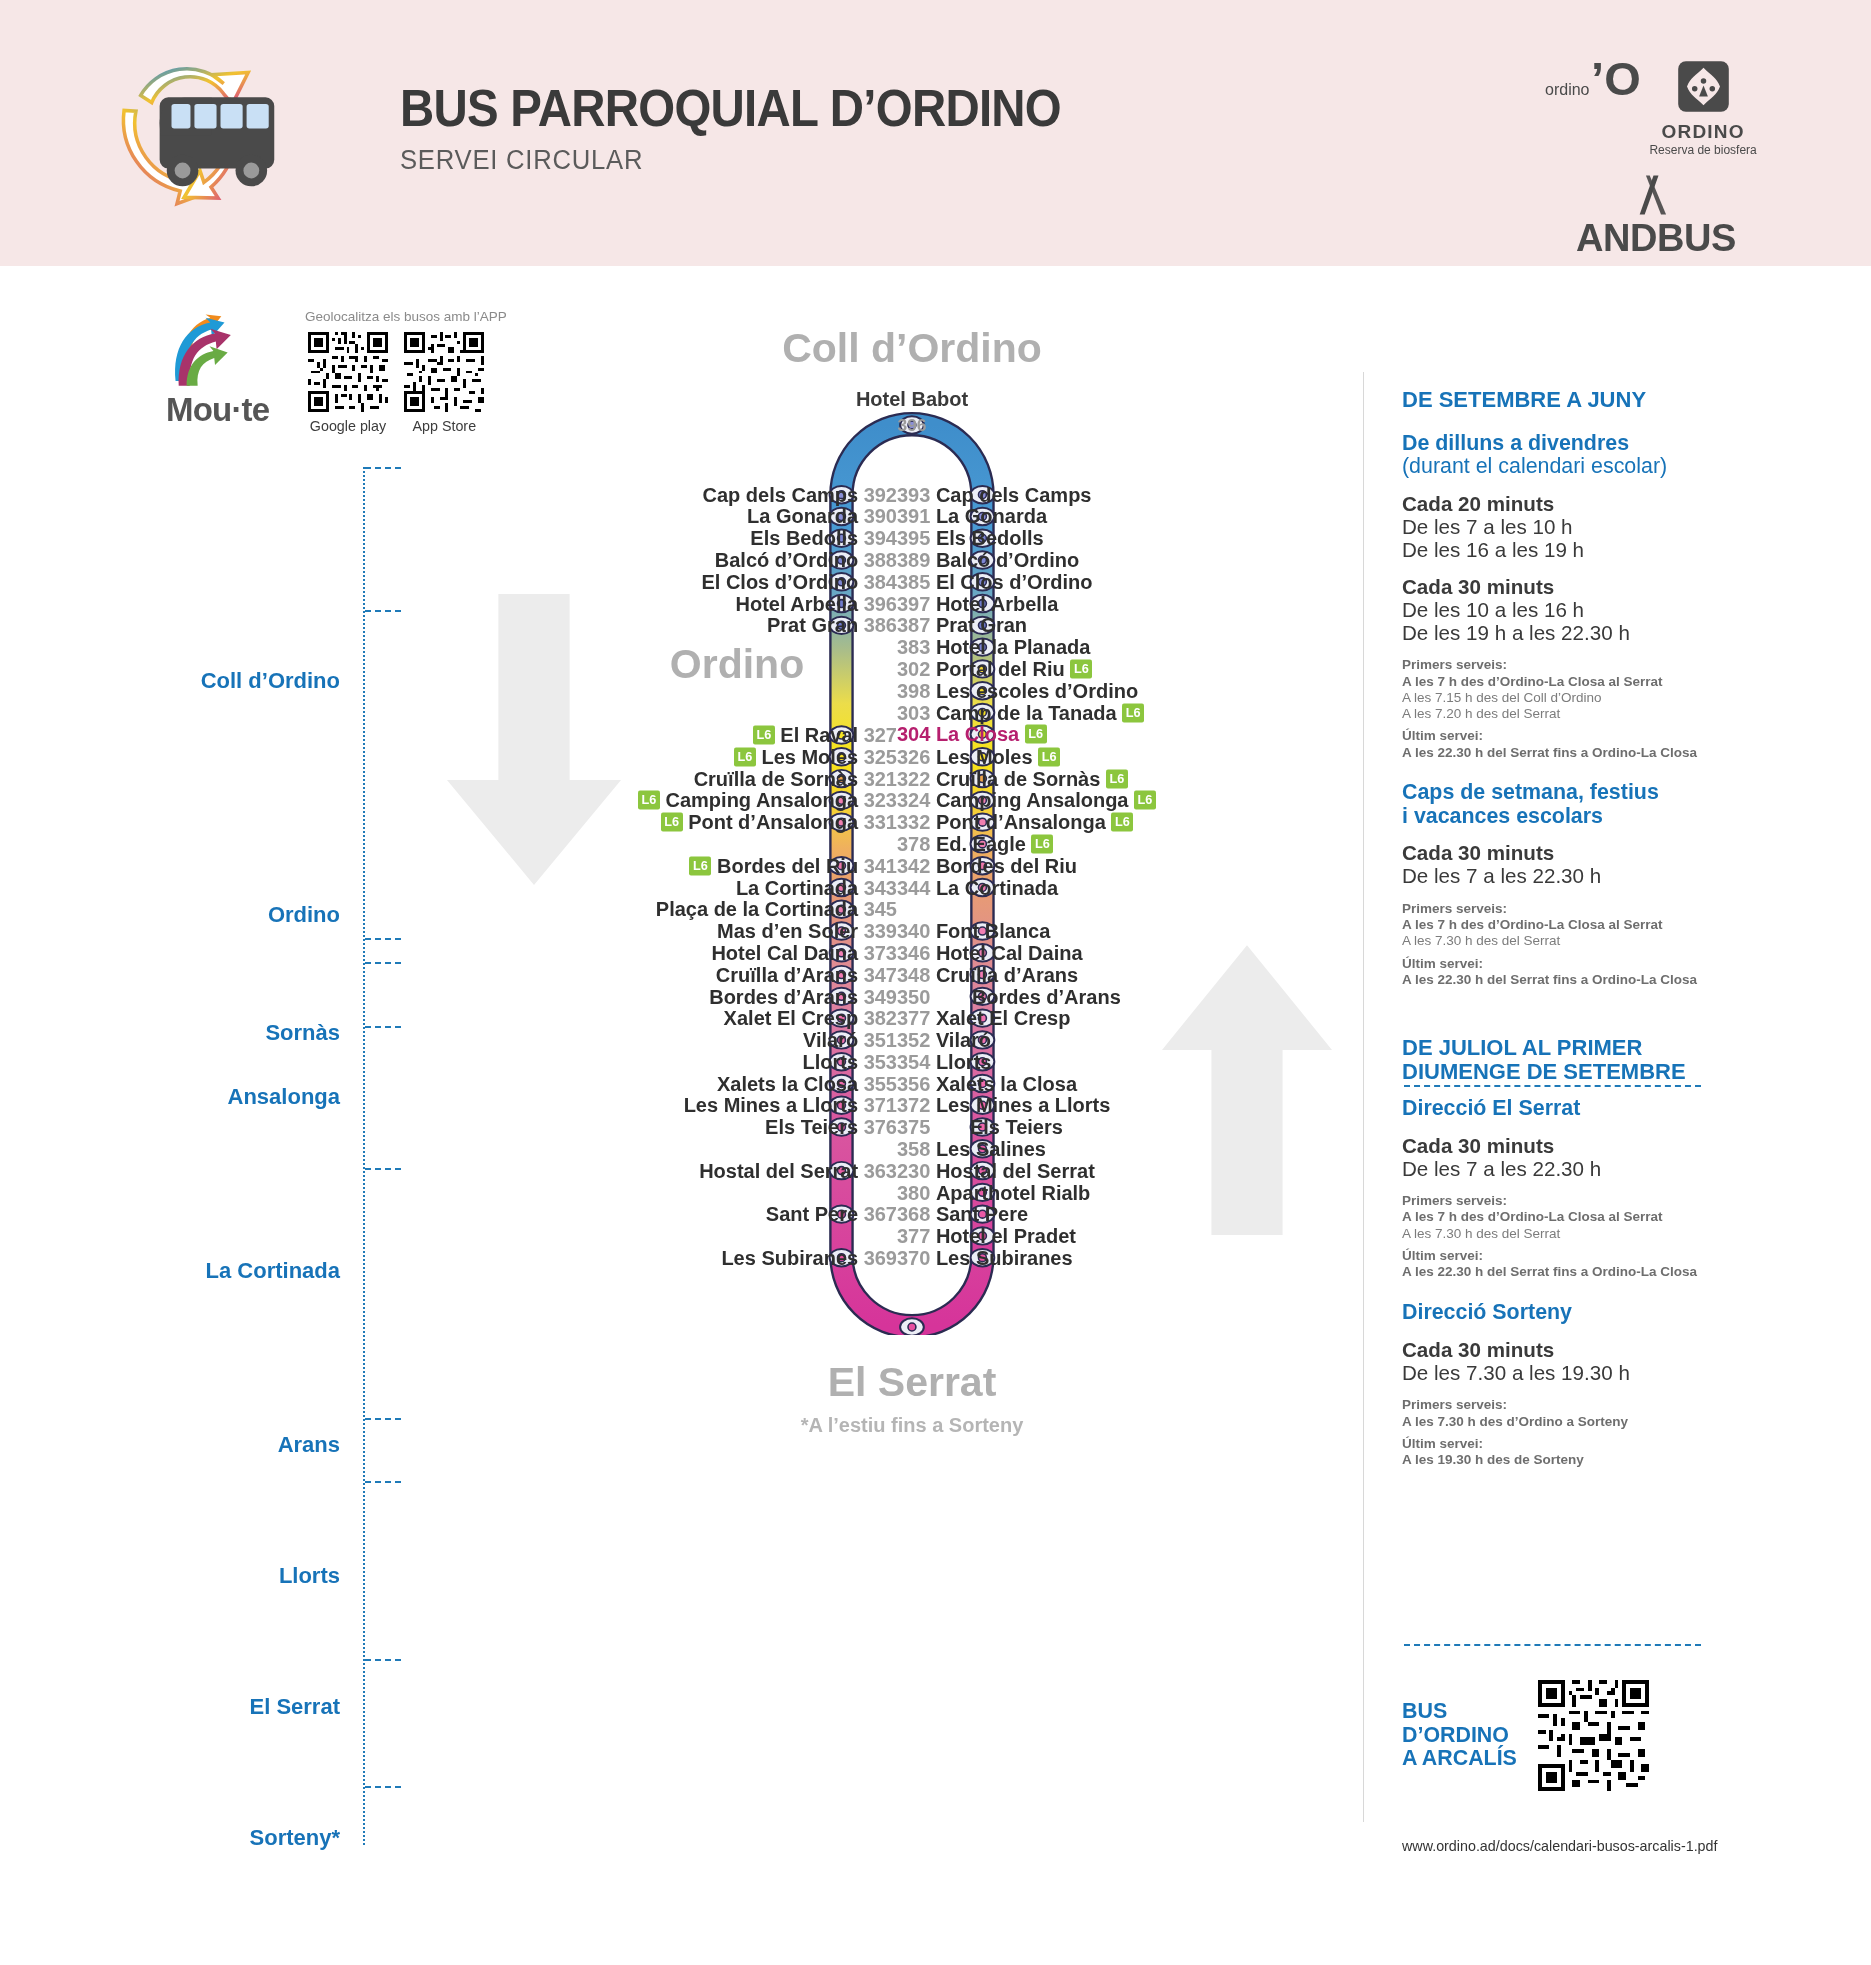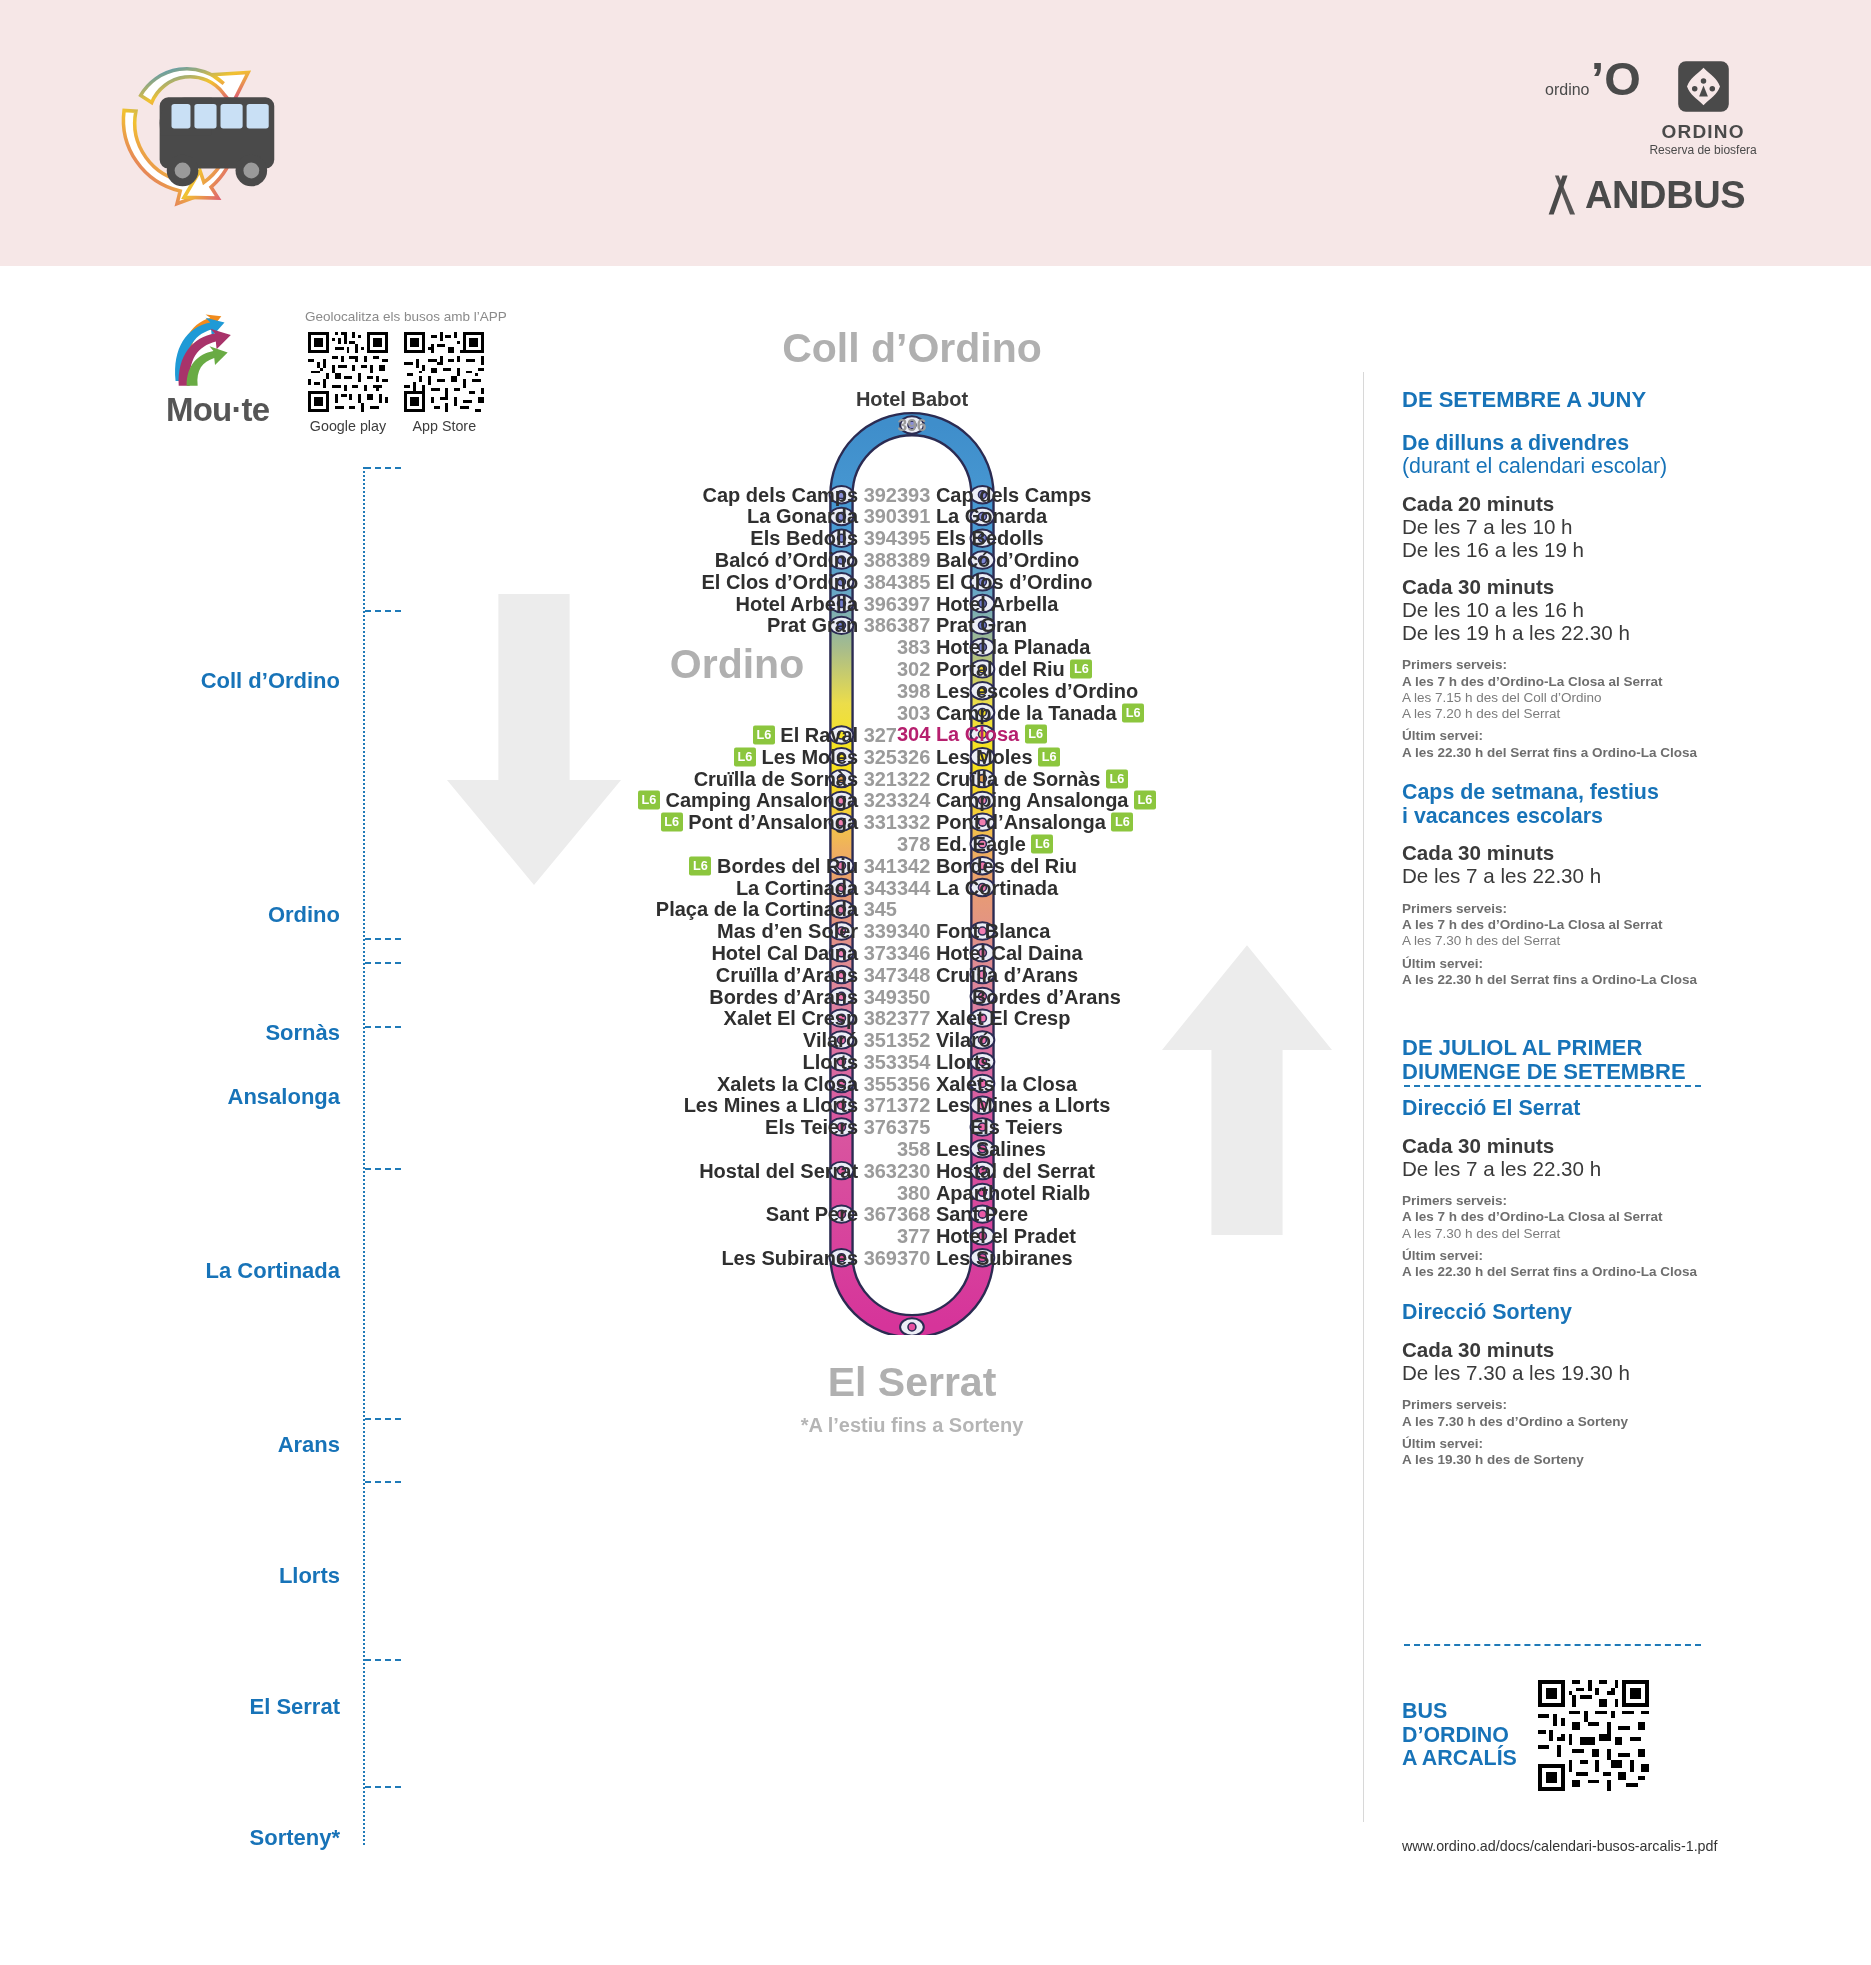--- a/index.html
+++ b/index.html
@@ -40,21 +40,21 @@
   }
   .phone-hours .small { font-size: 15px; }
   .brands { position: absolute; left: 1545px; top: 59px; width: 222px; }
   .brand-row1 { display: flex; align-items: flex-start; gap: 8.7px; }
   .ordino-wordmark { display: flex; align-items: baseline; }
   .ordino-word { font-size: 16px; color: #4a4a4a; letter-spacing: 0px; }
   .ordino-O { font-size: 47px; font-weight: 700; color: #4a4a4a; line-height: 0.85; margin-left: 1.6px;}
   .ordino-res { text-align: center; }
   .ordino-res-name { font-size: 19px; font-weight: 700; color: #4a4a4a; letter-spacing: 1.2px; margin-top: 5.5px; }
   .ordino-res-sub { font-size: 12px; color: #4a4a4a; margin-top: 0.8px; }
-  .andbus { font-size: 38px; font-weight: 700; color: #4a4a4a; letter-spacing: -0.4px; margin-top: 16px; display: flex; align-items: center;}
+  .andbus { font-size: 38px; font-weight: 700; color: #4a4a4a; letter-spacing: -0.4px; margin-top: 16px; display: flex; align-items: center; flex-direction: column;}
 
   
   .moute-block { position: absolute; left: 166px; top: 313px; width: 119px; }
   .moute-word { font-size: 33px; font-weight: 700; color: #555; letter-spacing: -0.8px; margin-top: 2.4px; }
   .app-block { position: absolute; left: 305px; top: 309px; width: 186px; }
   .app-caption { font-size: 13.5px; color: #8a8a8a; white-space: nowrap; margin-bottom: 4.8px; }
   .qr-row { display: flex; gap: 10.3px; }
   .qr-item { text-align: center; }
   .qr-label { font-size: 14.3px; color: #3c3c3c; margin-top: 2.4px; white-space: nowrap; }
 
@@ -155,20 +155,24 @@
           <rect x="322" y="152" width="56" height="62" rx="7" fill="#c9e0f5"></rect>
           <rect x="388" y="152" width="56" height="62" rx="7" fill="#c9e0f5"></rect>
           <circle cx="226" cy="320" r="40" fill="#4a4a4a"></circle>
             <circle cx="226" cy="320" r="20" fill="#9a9a9a"></circle>
           <circle cx="400" cy="320" r="40" fill="#4a4a4a"></circle>
             <circle cx="400" cy="320" r="20" fill="#9a9a9a"></circle>
         </g>
       </svg>
     </div>
 
+    <div class="title-block">
+      <div class="main-title">BUS PARROQUIAL D’ORDINO</div>
+      <div class="sub-title">SERVEI CIRCULAR</div>
+    </div>
 
 
     <div class="brands">
       <div class="brand-row1">
         <div class="ordino-wordmark">
           <span class="ordino-word">ordino</span>
           <span class="ordino-O">’O</span>
         </div>
         <div class="ordino-res">
           <svg width="55" height="55" viewBox="0 0 100 100">

